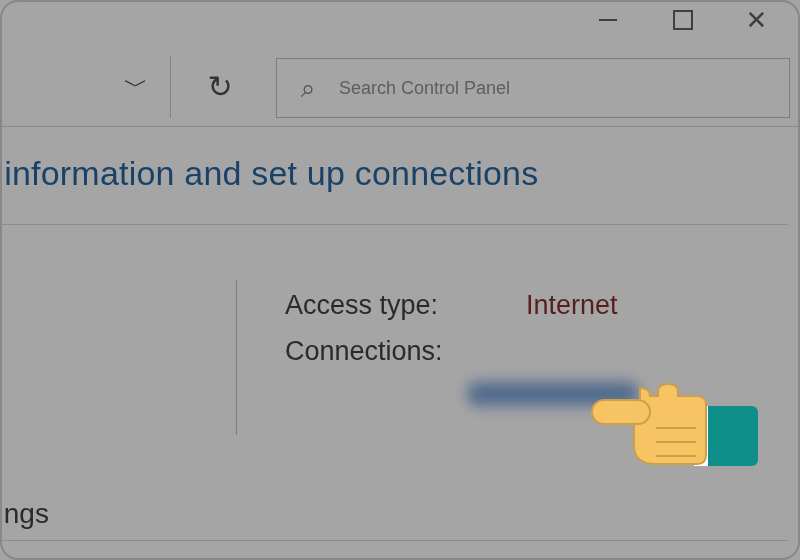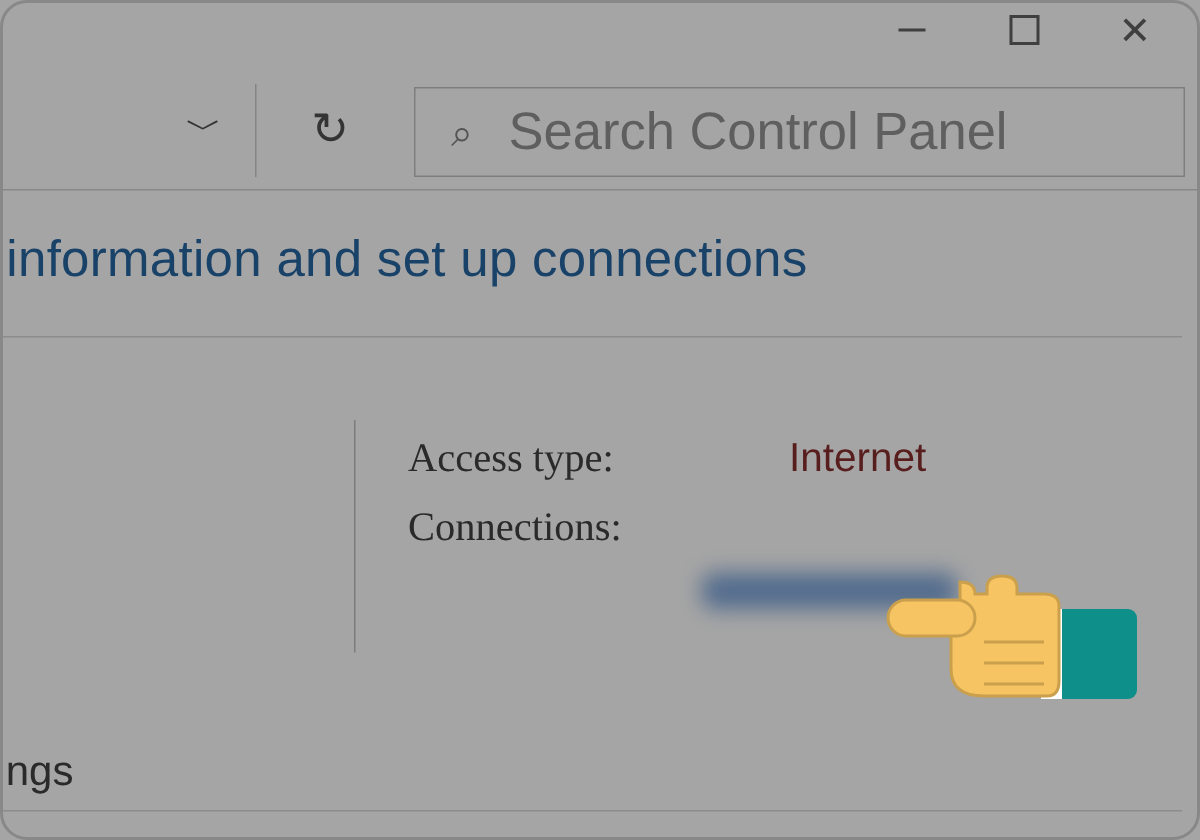--- a/index.html
+++ b/index.html
@@ -20,30 +20,30 @@
   
   .toolbar{position:absolute;top:54px;left:0;right:0;height:68px;}
   .chev{position:absolute;left:112px;top:8px;width:48px;height:48px;display:flex;
     align-items:center;justify-content:center;font-size:24px;color:#444;}
   .toolbar .vsep{position:absolute;left:170px;top:2px;height:62px;width:1px;background:#c9c9c9;}
   .refresh{position:absolute;left:196px;top:8px;width:48px;height:48px;display:flex;
     align-items:center;justify-content:center;font-size:30px;color:#444;}
   .searchbox{position:absolute;left:276px;top:4px;right:10px;height:58px;
     border:1px solid #bfbfbf;background:#fff;display:flex;align-items:center;}
   .searchbox .mag{width:62px;text-align:center;font-size:26px;color:#777;}
-  .searchbox .ph{font-size:35px;color:#8a8a8a;flex:1;}
+  .searchbox .ph{font-size:18px;color:#8a8a8a;flex:1;}
   .hr1{position:absolute;top:126px;left:0;right:0;height:1px;background:#cfcfcf;}
   
   .heading{position:absolute;left:-78px;top:154px;font-size:34px;color:#175a9c;
     font-weight:400;letter-spacing:.2px;}
   .hr2{position:absolute;top:224px;left:0;right:12px;height:1px;background:#d6d6d6;}
   
   .netblock{position:absolute;top:280px;left:236px;right:30px;}
   .netblock .vrule{position:absolute;left:0;top:0;height:155px;width:1px;background:#bbb;}
-  .kv{position:absolute;left:36px;font-size:27px;color:#333;font-family:Liberation Serif, serif;}
+  .kv{position:absolute;left:49px;font-size:27px;color:#333;}
   .k1{top:10px;}
   .k2{top:56px;}
   .v1{position:absolute;left:290px;top:10px;font-size:27px;color:#7f1d1d;}
   
   .wifi-pill{position:absolute;left:196px;top:48px;padding:4px 16px 6px 10px;
     background:#fff;border-radius:10px;display:flex;align-items:center;gap:10px;
     box-shadow:0 2px 10px rgba(0,0,0,.25);z-index:10;}
   .wifi-pill .bars{display:flex;align-items:flex-end;gap:2px;height:26px;}
   .wifi-pill .bars span{display:block;width:5px;background:#1a8a1a;}
   .wifi-pill .bars span:nth-child(1){height:8px;}

